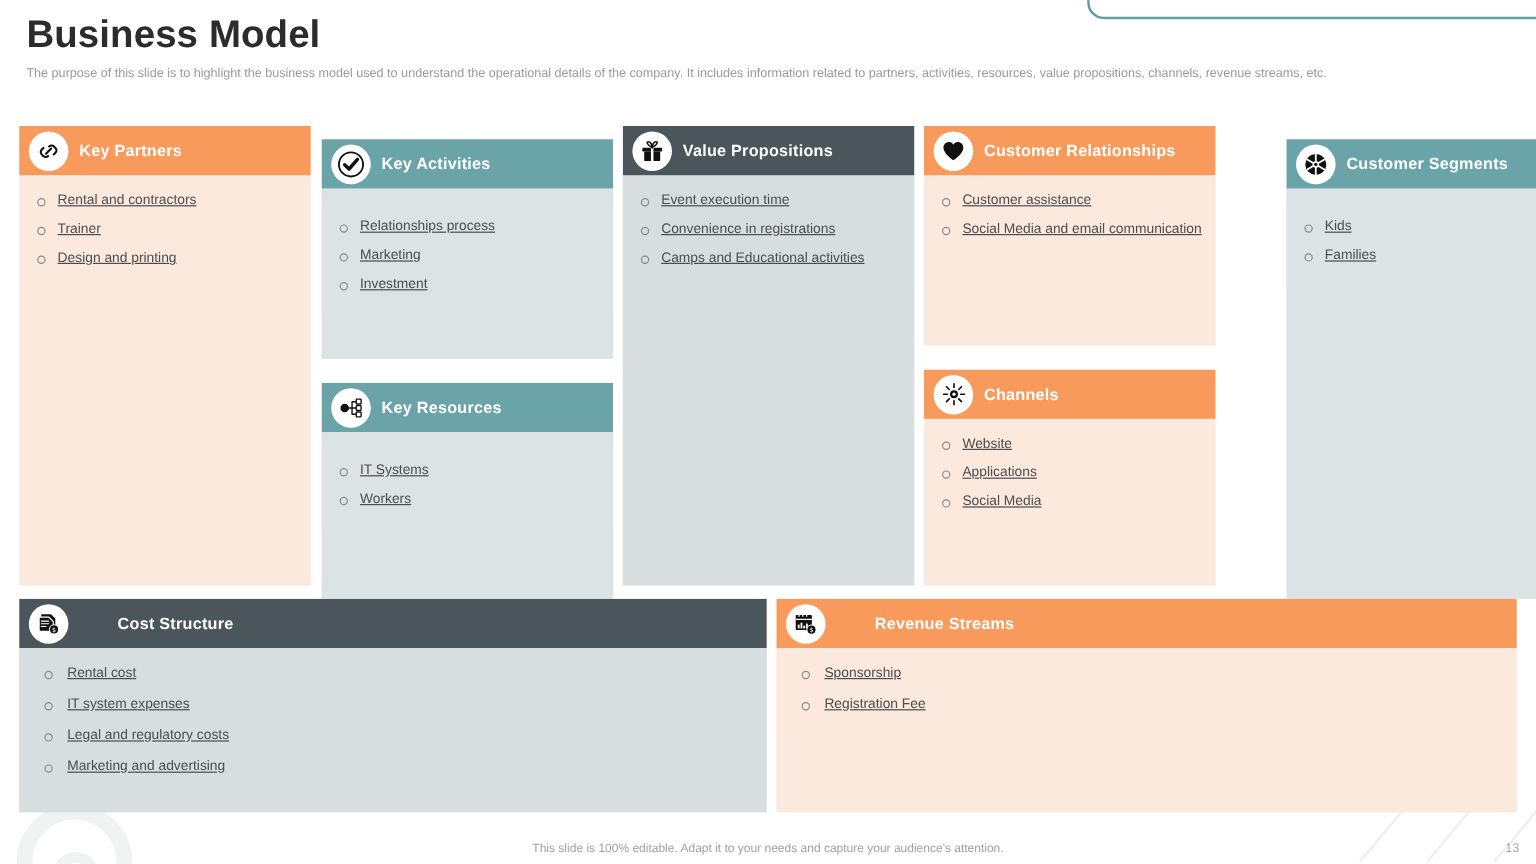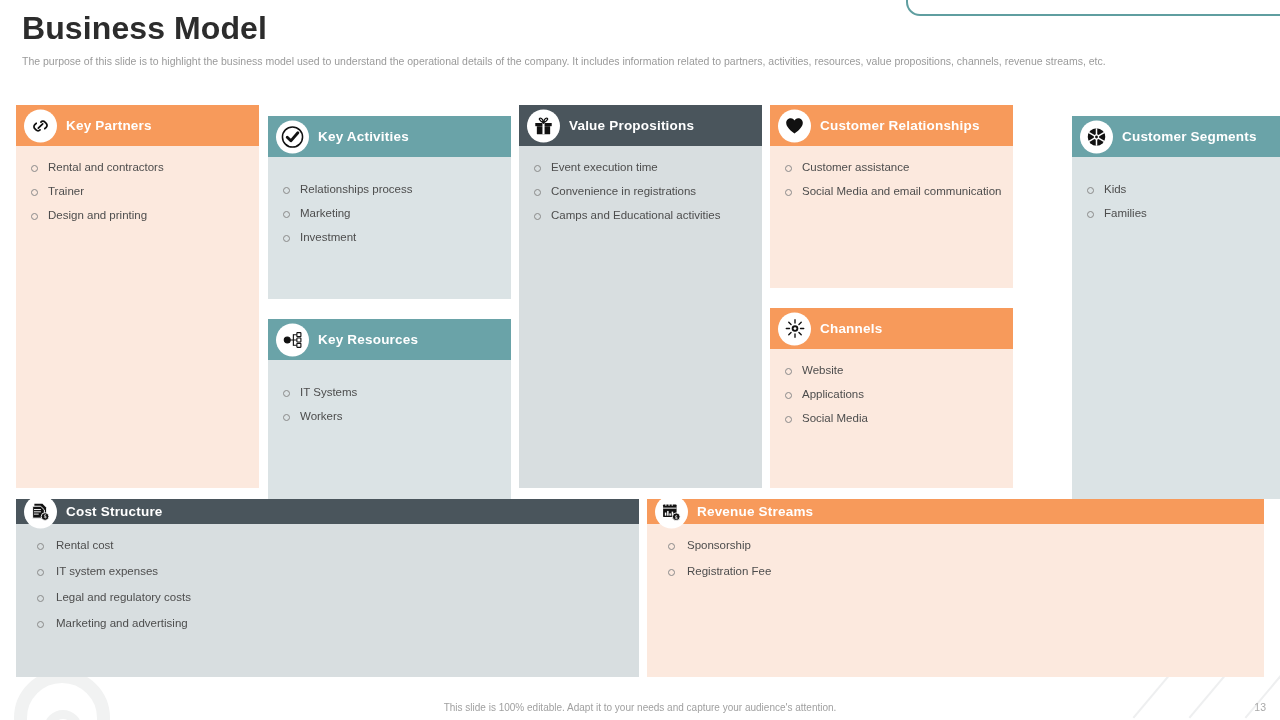--- a/index.html
+++ b/index.html
@@ -69,42 +69,42 @@
   }
   .hdr .badge svg { display: block; }
   .hdr .htxt {
     margin-left: 50px; font-size: 13.5px; font-weight: bold; color: #ffffff;
     letter-spacing: .2px; white-space: nowrap;
   }
   .body { padding: 14px 10px 10px 14px; }
   .body ul { list-style: none; }
   .body li {
     position: relative; padding-left: 18px; margin-bottom: 9px;
-    font-size: 11.5px; line-height: 15px; color: #4d4d4d;
+    font-size: 11.5px; line-height: 15px; color: #4d4d4d; text-decoration: underline;
   }
   .body li::before {
     content: ""; position: absolute; left: 1px; top: 5px;
     width: 5px; height: 5px; border-radius: 50%;
     border: 1px solid #8a8a8a; background: transparent;
   }
 
   
   .t-orange .hdr { background: #f79a5b; }
   .t-orange .body, .t-orange { background: #fce9de; }
   .t-teal .hdr { background: #6aa3a8; }
   .t-teal .body, .t-teal { background: #dbe3e5; margin-top: 11px; }
   .t-slate .hdr { background: #4a555c; }
   .t-slate .body, .t-slate { background: #d8dee0; }
 
   
   .bottom { position: absolute; left: 16px; top: 499px; width: 1248px; height: 178px; }
   .bpanel { position: absolute; top: 0; height: 178px; overflow: hidden; }
   .b1 { left: 0px;   width: 623px; }
   .b2 { left: 631px; width: 617px; }
-  .bpanel .hdr { height: 25px; }
+  .bpanel .hdr { height: 41px; padding-left: 32px; }
   .bpanel .body { padding: 14px 10px 10px 20px; }
   .bpanel .body li { font-size: 11.5px; margin-bottom: 11px; padding-left: 20px; }
 
   
   .footer {
     position: absolute; left: 0; top: 702px; width: 1280px; text-align: center;
     font-size: 10px; color: #a0a0a0;
   }
   .pageno {
     position: absolute; right: 14px; top: 701px;

